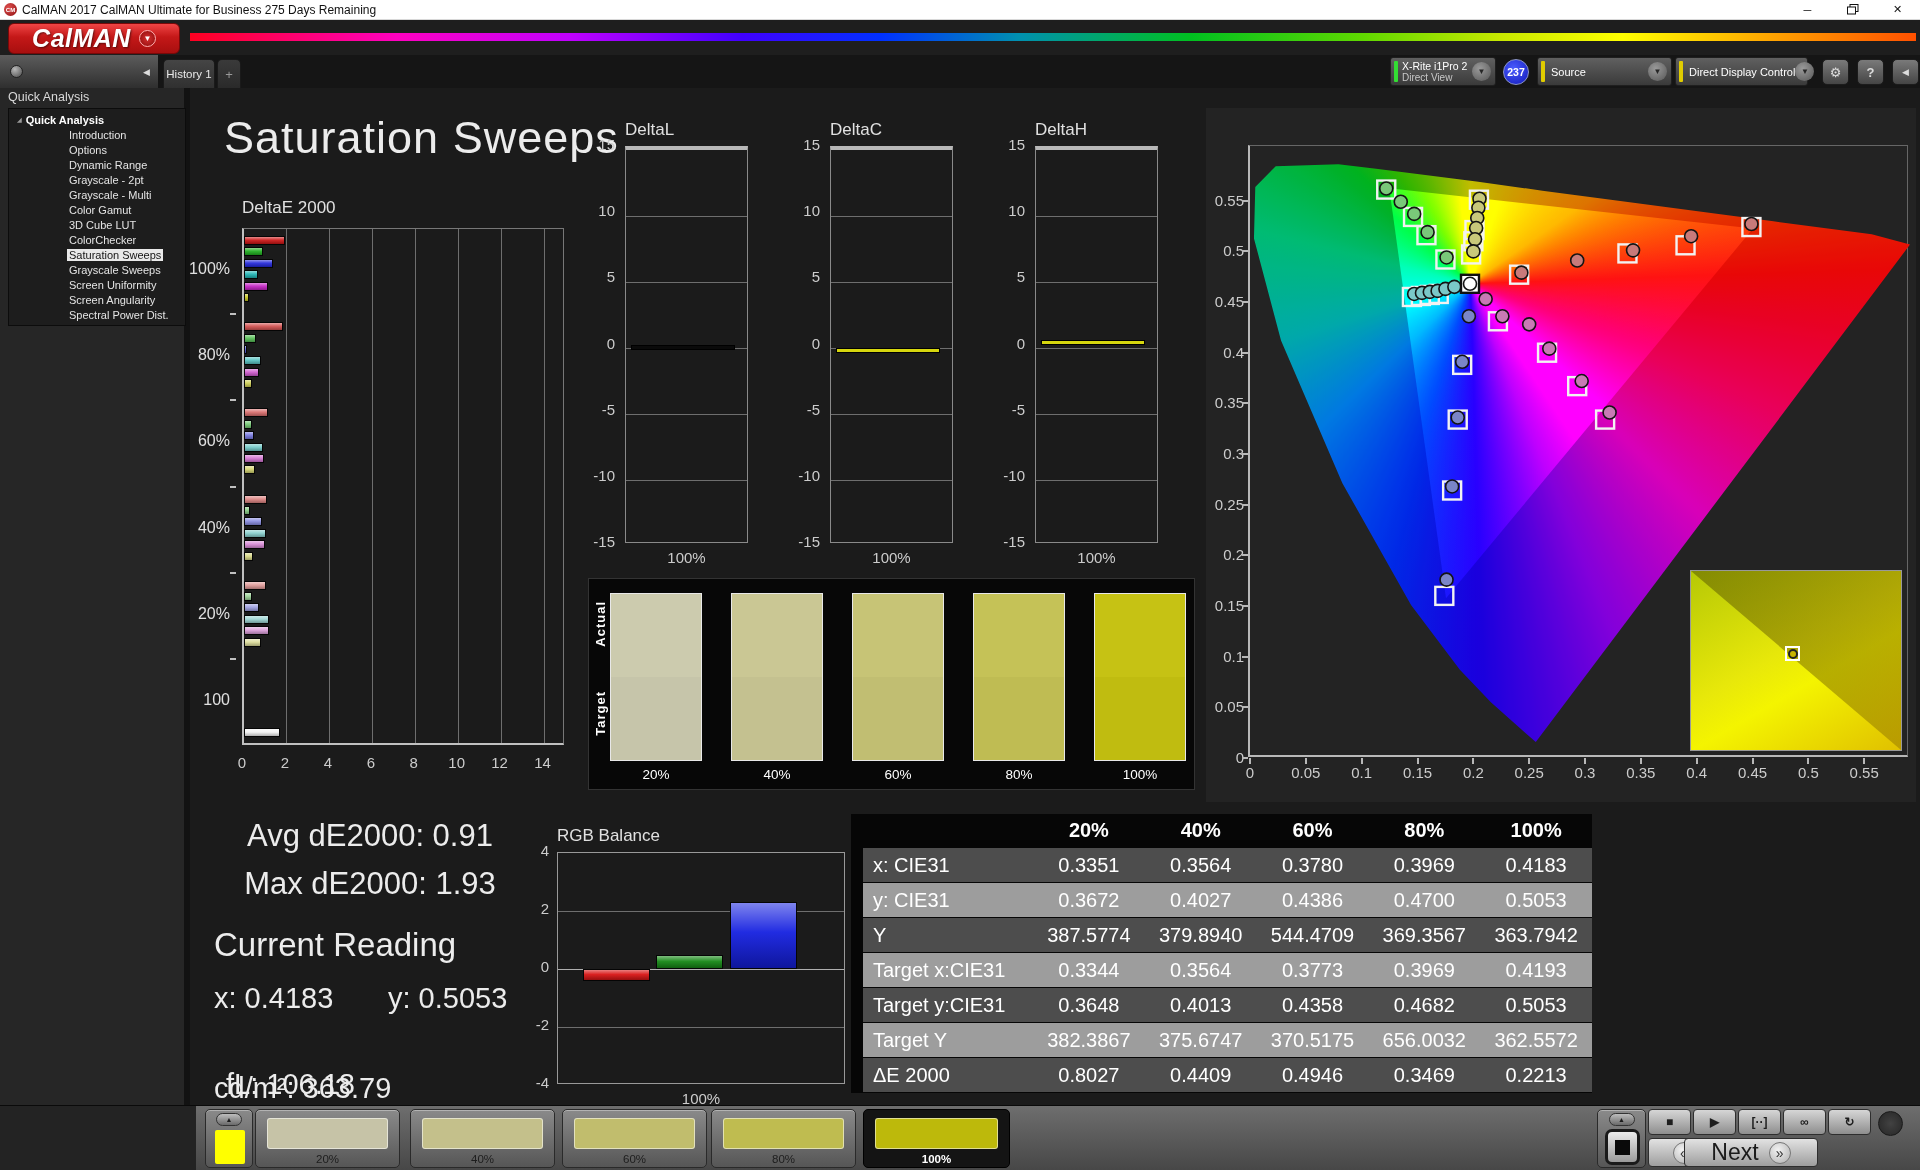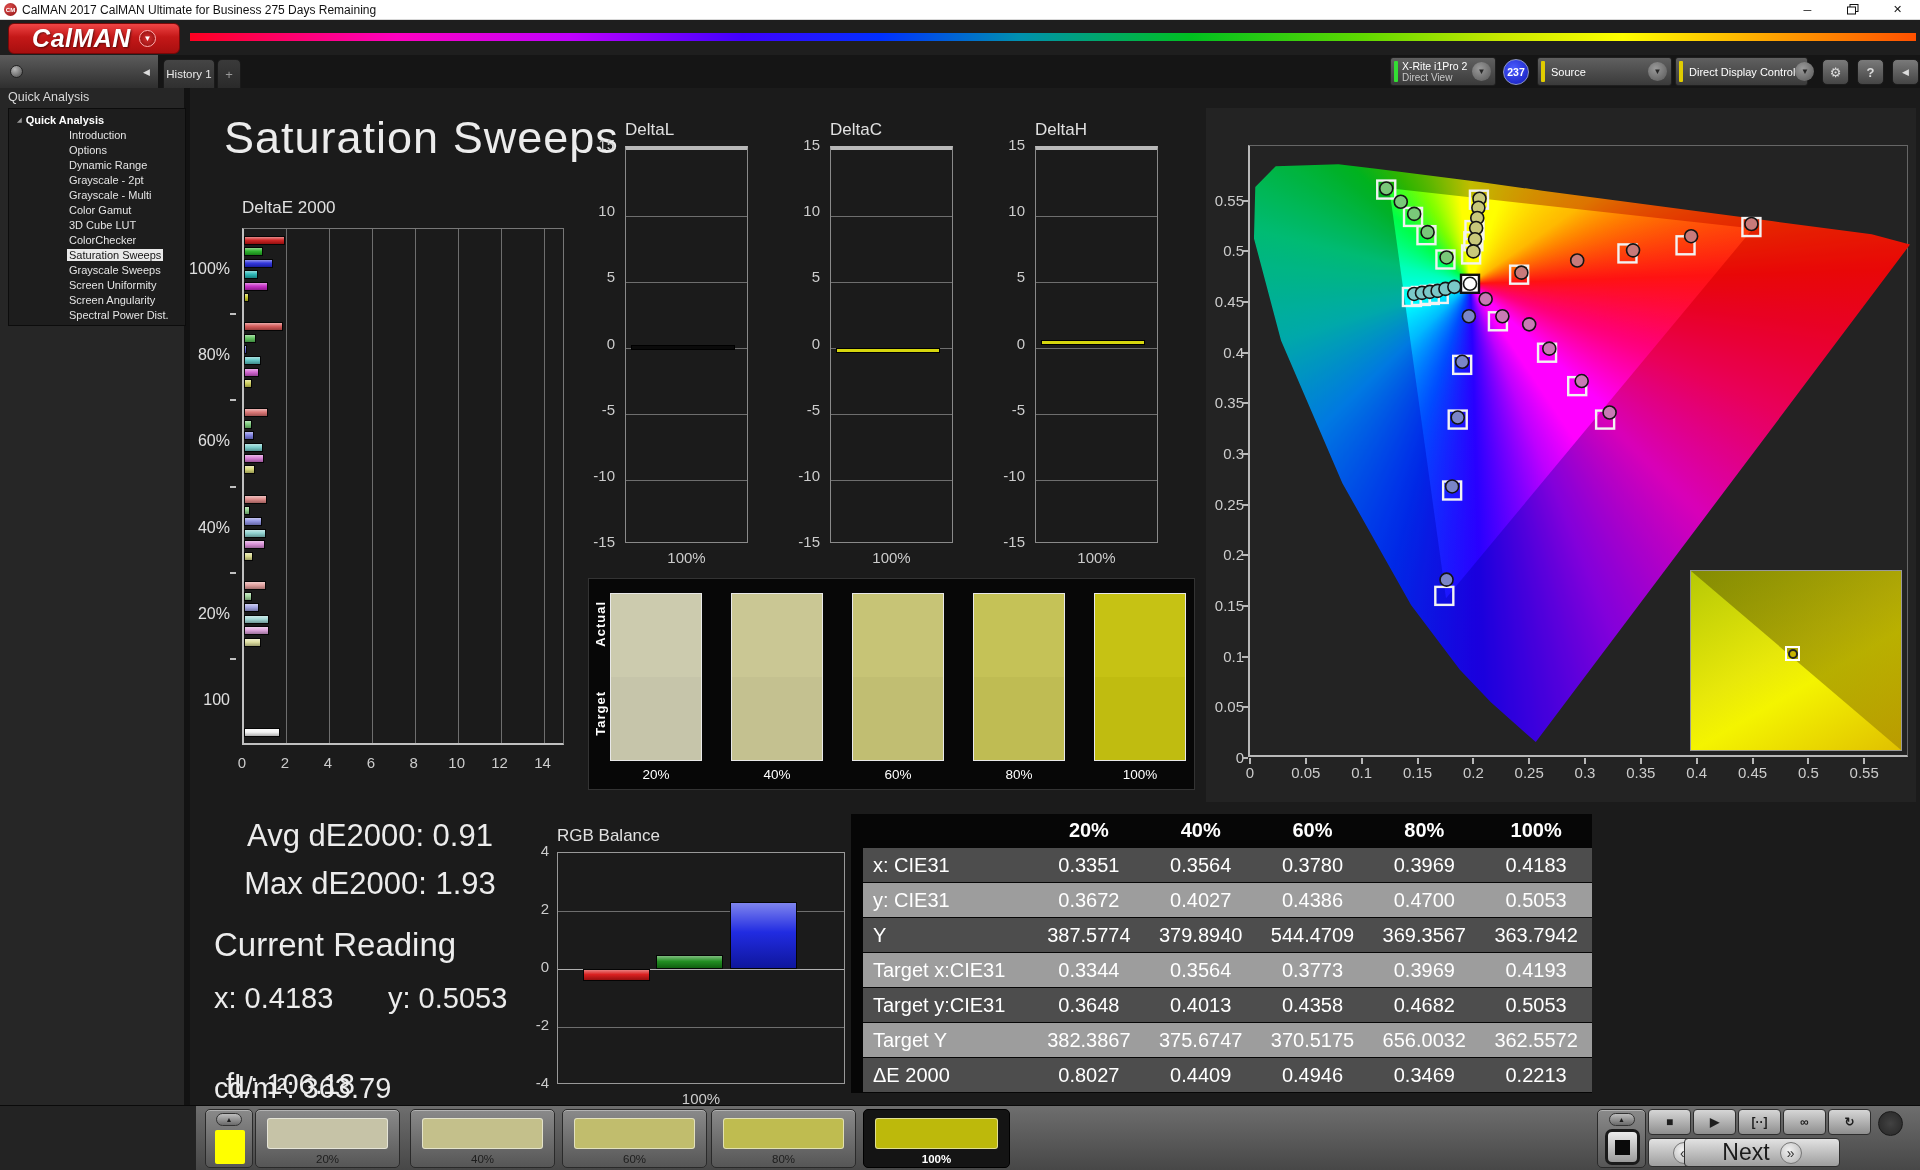--- a/index.html
+++ b/index.html
@@ -150,21 +150,21 @@
   .sample-swatch { position:absolute; left:11px; top:8px; height:31px; border-radius:3px; border:1px solid rgba(255,255,255,.55); }
   .sample-label { position:absolute; left:0; right:0; top:43px; text-align:center; font-size:11.5px; color:#1d1d1d; }
   .tile.selected .sample-label { color:#fff; font-weight:bold; }
   #stop-tile { left:1597px; width:49px; }
   #stop-btn { position:absolute; left:7px; top:19px; width:35px; height:36px; border-radius:7px; border:3px solid #1a1a1a; background:linear-gradient(#ececec,#9a9a9a); display:flex; align-items:center; justify-content:center; }
   #stop-btn .sq { width:15px; height:15px; background:#0a0a0a; }
   .tr-btn { position:absolute; top:3px; width:43px; height:26px; border-radius:4px; background:linear-gradient(#d6d6d6,#8e8e8e); border:1px solid #2e2e2e; color:#1e1e1e; font-size:12px; font-weight:bold; display:flex; align-items:center; justify-content:center; }
   #dark-circle { position:absolute; left:1878px; top:5px; width:25px; height:25px; border-radius:50%; background:radial-gradient(#424242,#262626); border:1px solid #1a1a1a; }
   .nav-btn { position:absolute; top:32px; height:29px; border-radius:4px; background:linear-gradient(#e2e2e2,#9e9e9e); border:1px solid #2e2e2e; display:flex; align-items:center; justify-content:center; gap:10px; color:#1b1b1b; font-size:23px; }
   #btn-back { left:1648px; width:133px; }
-  #btn-next { left:1684px; width:156px; }
+  #btn-next { left:1684px; width:134px; }
   .nav-chev { width:22px; height:22px; border-radius:50%; background:radial-gradient(circle at 40% 35%, #f2f2f2, #b0b0b0); border:1px solid #777; color:#333; font-size:14px; display:flex; align-items:center; justify-content:center; }
 </style>
 </head>
 <body>
 
 <div id="titlebar">
   <span class="cm-icon">
       <span>CM</span>
     </span>
   <span id="window-title">CalMAN 2017 CalMAN Ultimate for Business 275 Days Remaining</span>

